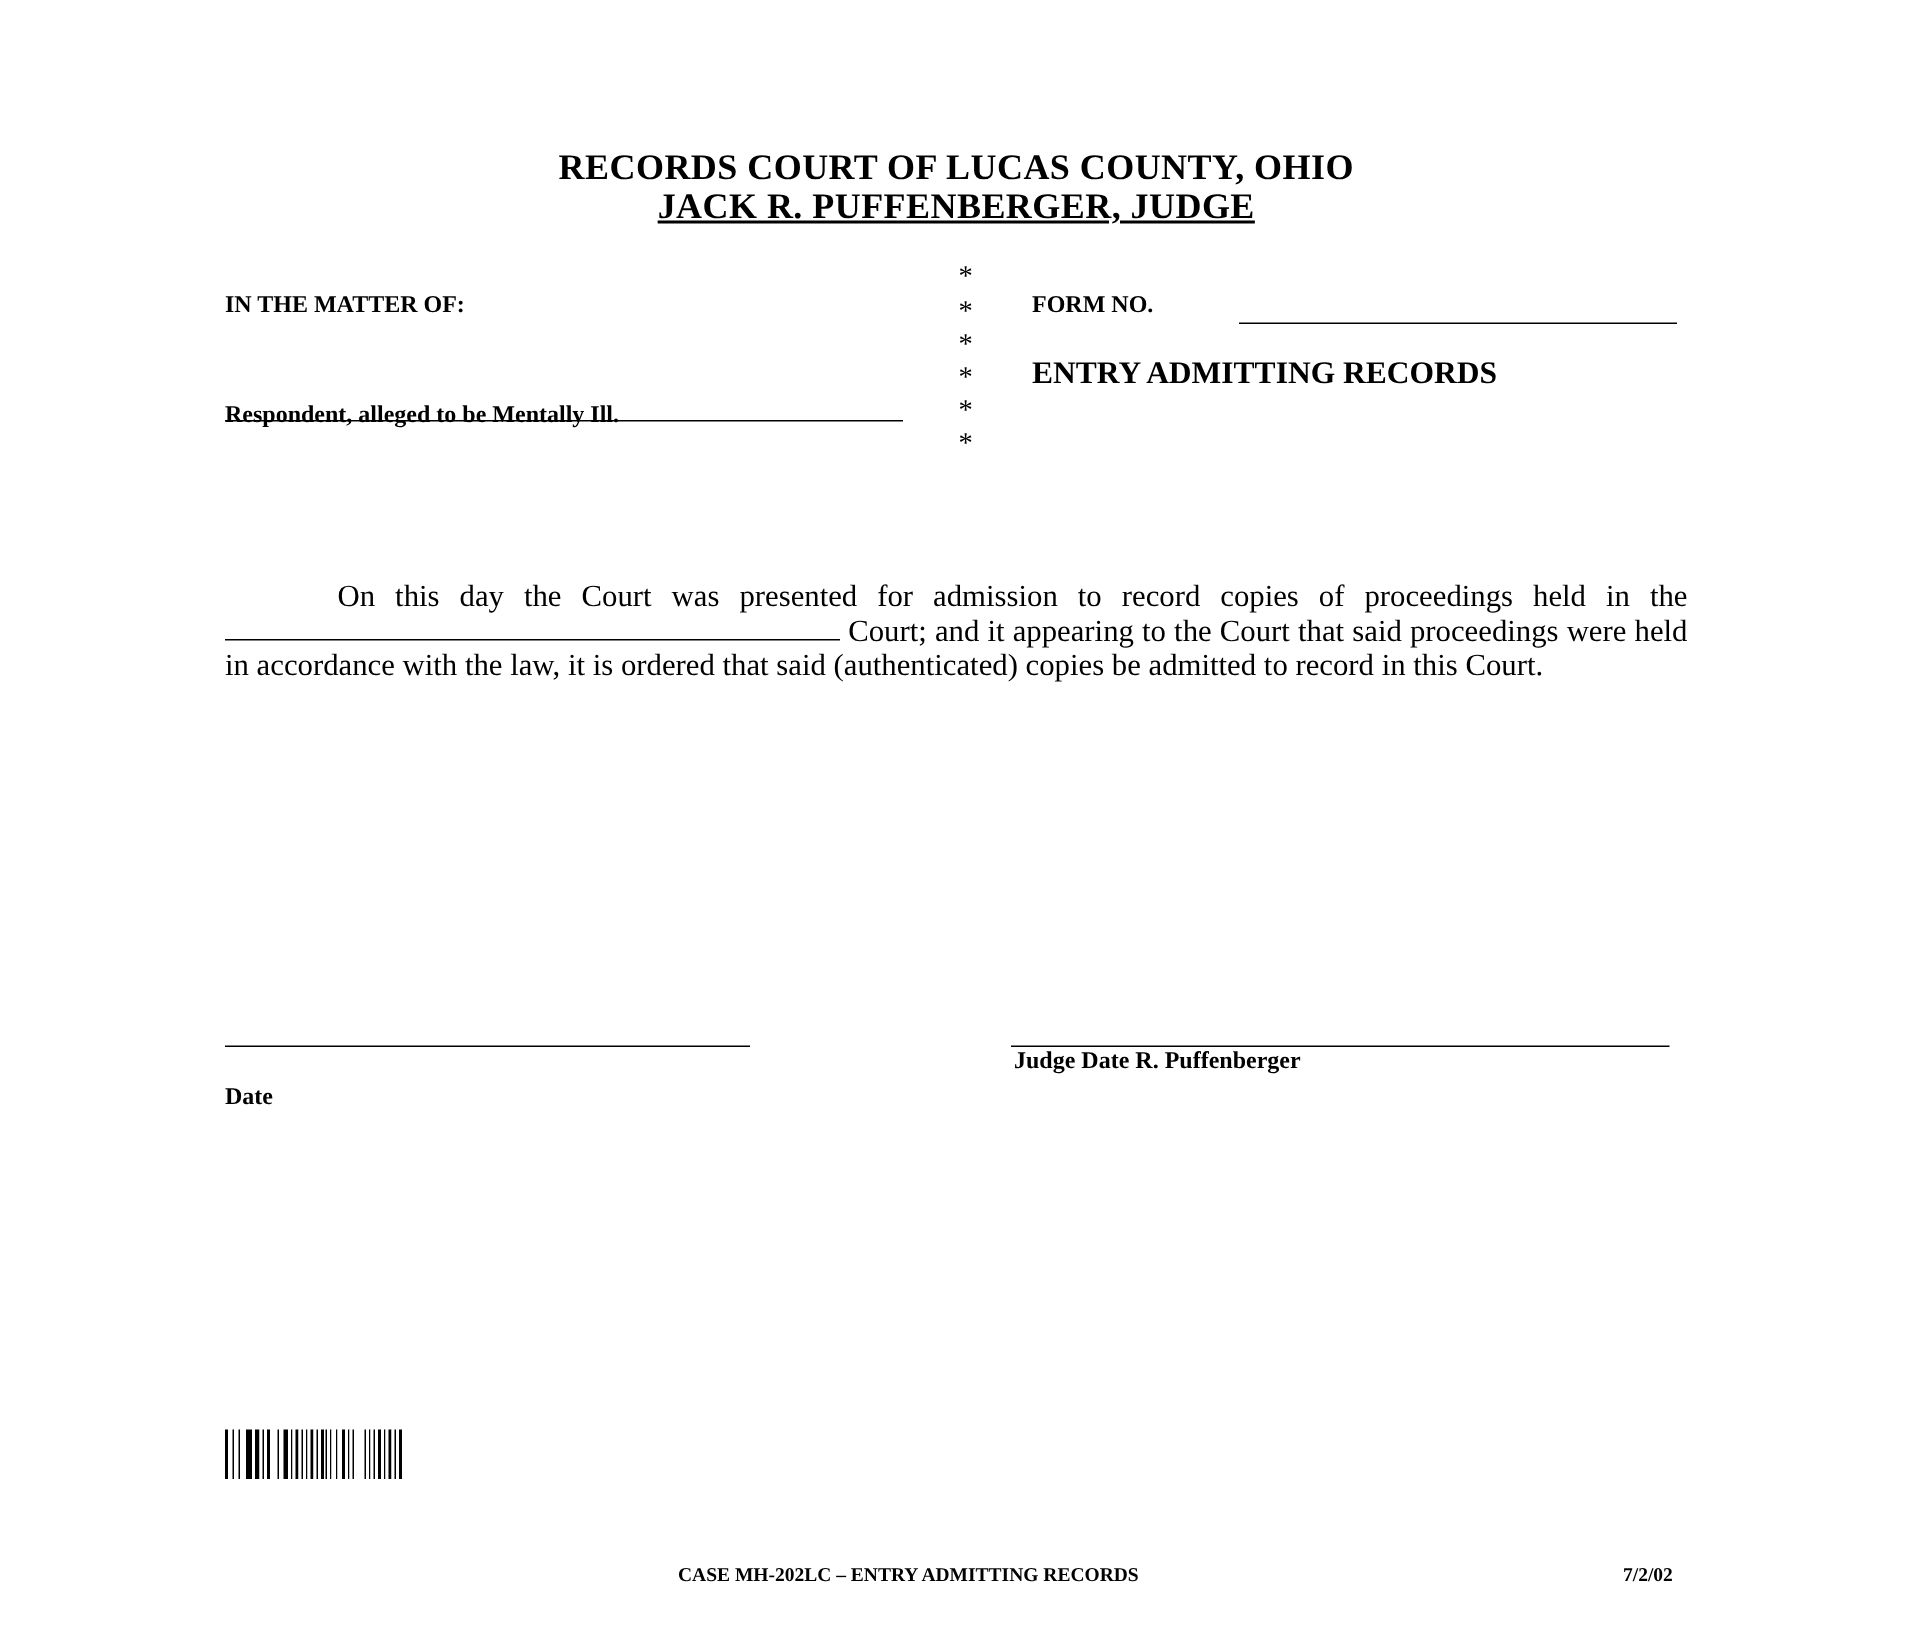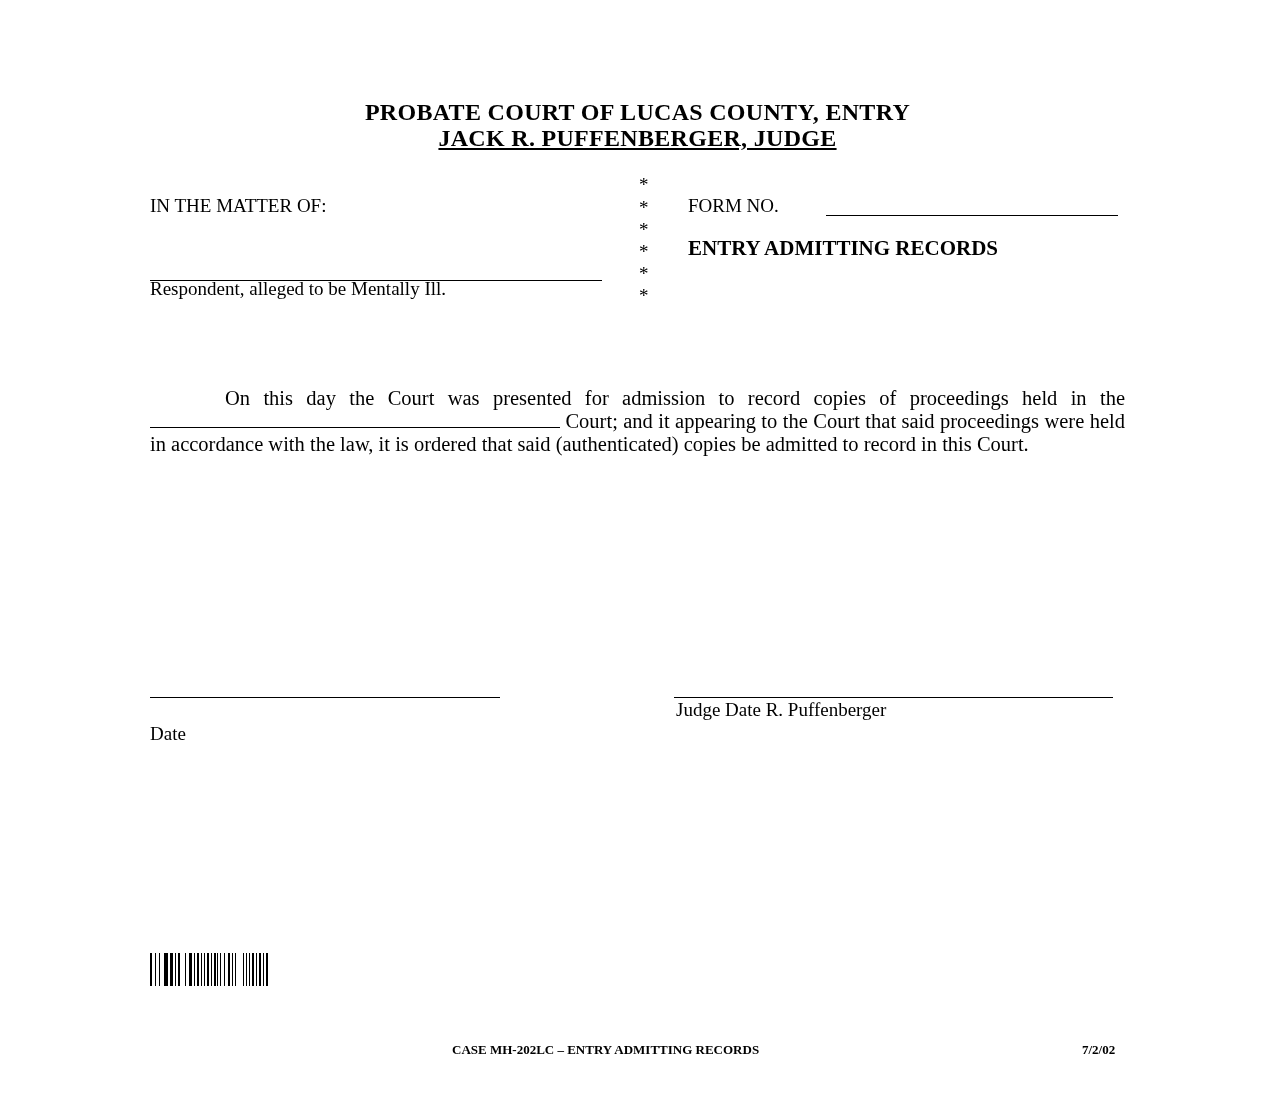--- a/index.html
+++ b/index.html
@@ -2,41 +2,41 @@
 <html><head>
 <meta charset="utf-8">
 <style>
   html, body { margin: 0; padding: 0; background: #ffffff; }
   body { width: 1275px; height: 1100px; position: relative; overflow: hidden;
          font-family: "Liberation Serif", "DejaVu Serif", serif; color: #000; }
   .abs { position: absolute; }
   .title { left: 0; width: 1275px; text-align: center; font-weight: bold; font-size: 24px; letter-spacing: 0.3px; }
   .t1 { top: 99px; }
   .t2 { top: 125px; text-decoration: underline; }
-  .txt { font-size: 19px; white-space: nowrap; }
+  .txt { font-size: 16px; white-space: nowrap; font-weight: bold; }
   .star { font-size: 19px; left: 639px; }
   .line { border-bottom: 1.5px solid #000; height: 0; }
   .para { left: 150px; width: 975px; font-size: 20.5px; line-height: 22.8px; text-align: justify; top: 387px; }
   .para p { margin: 0; text-indent: 75px; text-align-last: left; }
   .blank { display: inline-block; width: 410px; border-bottom: 1.3px solid #000; height: 15px; vertical-align: baseline; }
   .footer { font-size: 13px; font-weight: bold; }
   .barcode { left: 150px; top: 953px; height: 33px; display: flex; align-items: stretch; }
   .barcode span { display: block; height: 100%; }
 </style>
 </head>
 <body>
 
 <div>
 
-  <div class="abs title t1">PROBATE COURT OF LUCAS COUNTY, ENTRY</div>
+  <div class="abs title t1">RECORDS COURT OF LUCAS COUNTY, OHIO</div>
   <div class="abs title t2">JACK R. PUFFENBERGER, JUDGE</div>
 
   <div class="abs txt" style="left:150px; top:195px;">IN THE MATTER OF:</div>
   <div class="abs line" style="left:150px; top:280px; width:452px;"></div>
-  <div class="abs txt" style="left:150px; top:278px;">Respondent, alleged to be Mentally Ill.</div>
+  <div class="abs txt" style="left:150px; top:268px;">Respondent, alleged to be Mentally Ill.</div>
 
   <div class="abs star" style="top:174px;">*</div>
   <div class="abs star" style="top:197px;">*</div>
   <div class="abs star" style="top:219px;">*</div>
   <div class="abs star" style="top:241px;">*</div>
   <div class="abs star" style="top:263px;">*</div>
   <div class="abs star" style="top:285px;">*</div>
 
   <div class="abs txt" style="left:688px; top:195px;">FORM NO.</div>
   <div class="abs line" style="left:826px; top:215px; width:292px;"></div>

